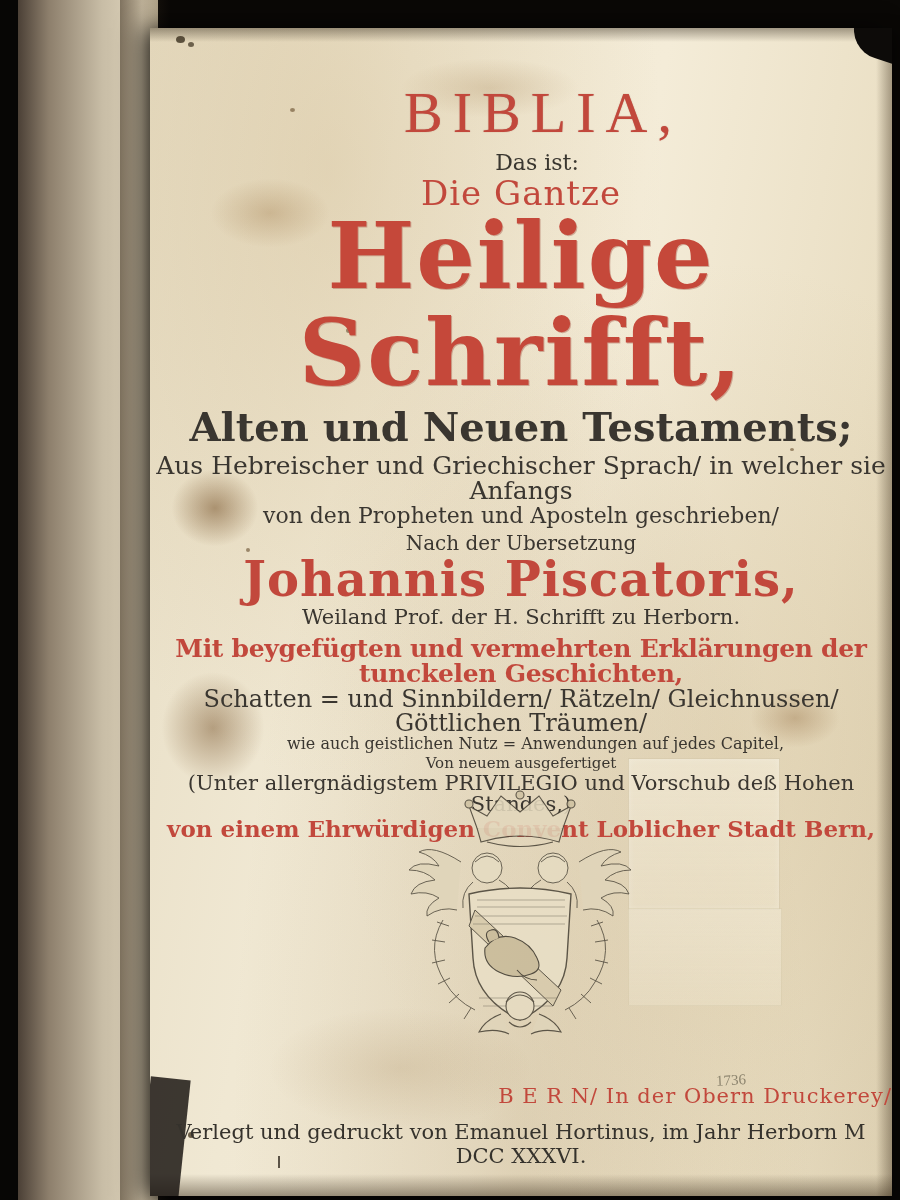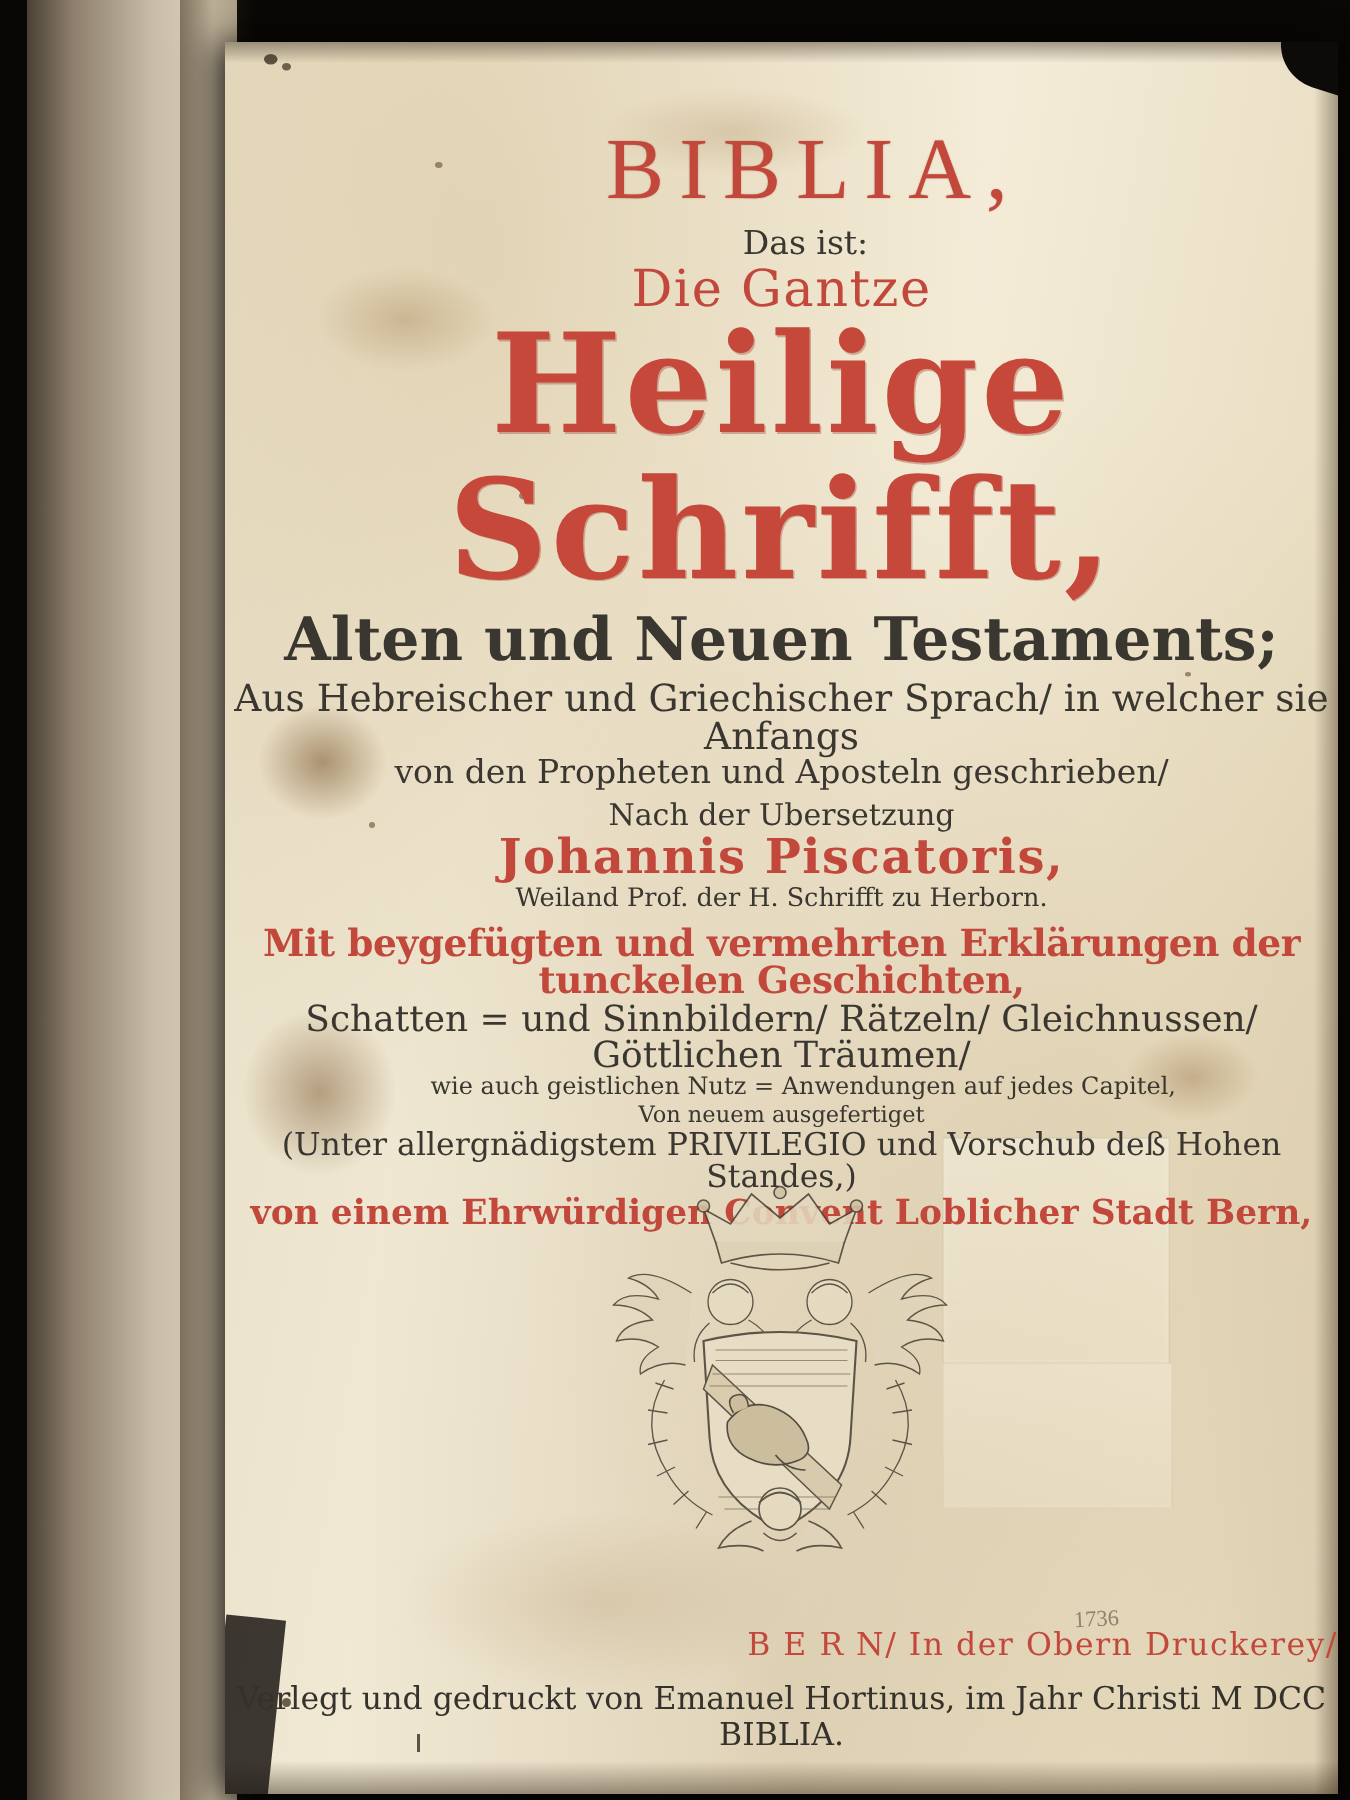--- a/index.html
+++ b/index.html
@@ -163,29 +163,29 @@
     font-family: "DejaVu Serif", serif;
   }
   .nachder {
     margin-top: 6px;
     font-size: 20px;
     color: #3a3630;
     font-family: "DejaVu Serif", serif;
   }
   .piscator {
     margin-top: 2px;
-    font-size: 32px;
+    font-size: 48px;
     color: #c2483c;
     font-family: "DejaVu Serif", serif;
     font-weight: bold;
     letter-spacing: 1px;
   }
   .weiland {
     margin-top: 4px;
-    font-size: 17px;
+    font-size: 21px;
     color: #3a3630;
     font-family: "DejaVu Serif", serif;
   }
   .mitbey {
     margin-top: 8px;
     font-size: 25px;
     color: #c2483c;
     font-family: "DejaVu Serif", serif;
     font-weight: bold;
     letter-spacing: -0.3px;
@@ -382,17 +382,17 @@
           <circle cx="155" cy="236" r="14" fill="#e6dcc2" stroke="#4a4438"></circle>
           <path d="M141 232 q14 -14 28 0" stroke="#4a4438"></path>
           <path d="M136 244 q-16 6 -22 18 q18 -4 30 2" fill="#e0d5ba" stroke="#4a4438"></path>
           <path d="M174 244 q16 6 22 18 q-18 -4 -30 2" fill="#e0d5ba" stroke="#4a4438"></path>
           <path d="M144 252 q11 10 22 0" stroke="#4a4438"></path>
         </g>
       </svg>
     </div>
 
     <div class="imprint-red">B E R N/  In der Obern Druckerey/</div>
-    <div class="imprint-blk">Verlegt und gedruckt von Emanuel Hortinus, im Jahr Christi M DCC BIBLIA.</div>
+    <div class="imprint-blk">Verlegt und gedruckt von Emanuel Hortinus, im Jahr Herborn M DCC XXXVI.</div>
     <div class="pencil-note">1736</div>
 
   </div>
 </div>
 
 </body></html>

